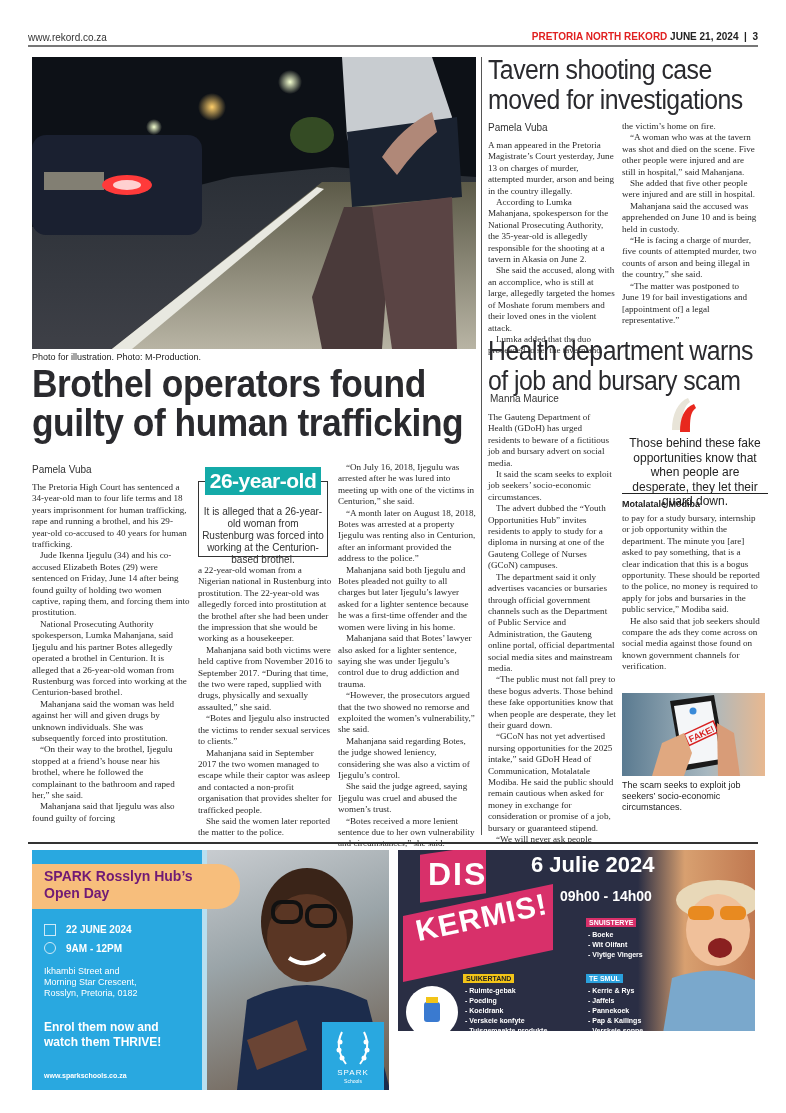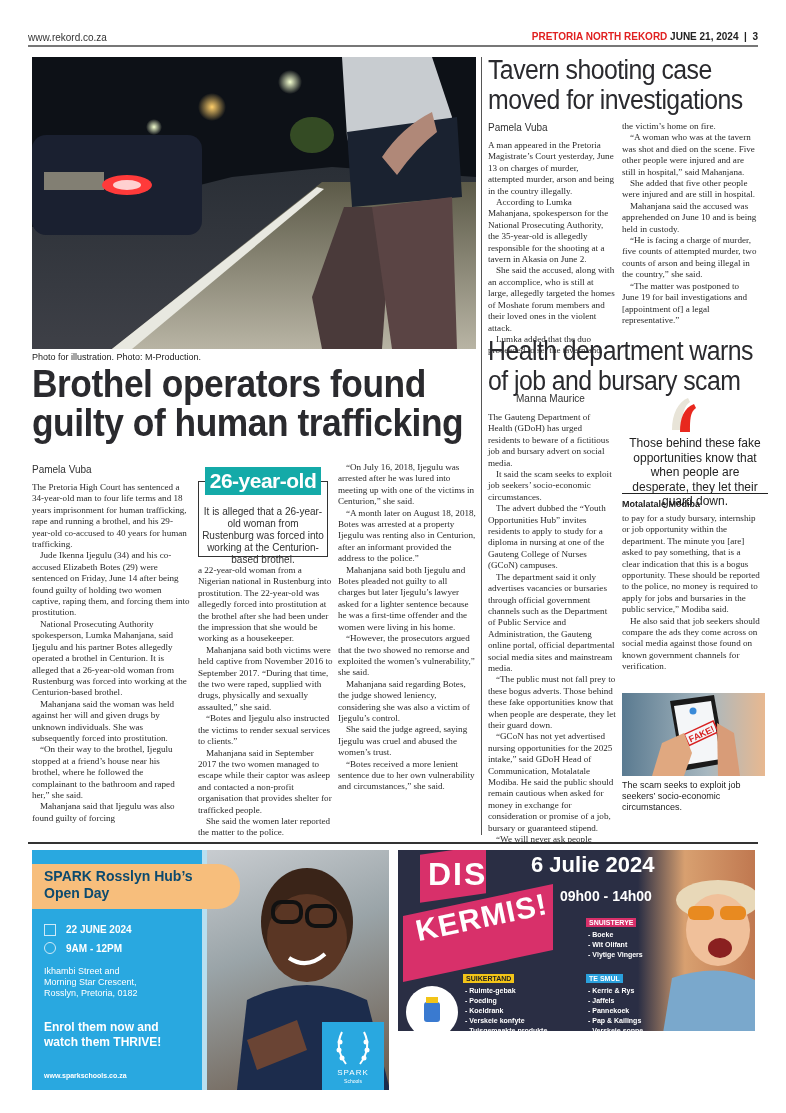--- a/index.html
+++ b/index.html
@@ -113,20 +113,21 @@
   <p>Mahanjana said both victims were held captive from November 2016 to September 2017. “During that time, the two were raped, supplied with drugs, physically and sexually assaulted,” she said.</p>
   <p>“Botes and Ijegulu also instructed the victims to render sexual services to clients.”</p>
   <p>Mahanjana said in September 2017 the two women managed to escape while their captor was asleep and contacted a non-profit organisation that provides shelter for trafficked people.</p>
   <p>She said the women later reported the matter to the police.</p>
 </div>
 
 <div class="abs body" style="left:338px;top:462px;width:138px">
   <p>“On July 16, 2018, Ijegulu was arrested after he was lured into meeting up with one of the victims in Centurion,” she said.</p>
   <p>“A month later on August 18, 2018, Botes was arrested at a property Ijegulu was renting also in Centurion, after an informant provided the address to the police.”</p>
   <p>Mahanjana said both Ijegulu and Botes pleaded not guilty to all charges but later Ijegulu’s lawyer asked for a lighter sentence because he was a first-time offender and the women were living in his home.</p>
+  <p>Mahanjana said that Botes’ lawyer also asked for a lighter sentence, saying she was under Ijegulu’s control due to drug addiction and trauma.</p>
   <p>“However, the prosecutors argued that the two showed no remorse and exploited the women’s vulnerability,” she said.</p>
   <p>Mahanjana said regarding Botes, the judge showed leniency, considering she was also a victim of Ijegulu’s control.</p>
   <p>She said the judge agreed, saying Ijegulu was cruel and abused the women’s trust.</p>
   <p>“Botes received a more lenient sentence due to her own vulnerability and circumstances,” she said.</p>
 </div>
 
 <div class="abs vrule" style="left:481px;top:57px;height:778px"></div>
 
 <div class="abs headline2">
   <div>Tavern shooting case</div>
@@ -145,21 +146,21 @@
   <p>She added that five other people were injured and are still in hospital.</p>
   <p>Mahanjana said the accused was apprehended on June 10 and is being held in custody.</p>
   <p>“He is facing a charge of murder, five counts of attempted murder, two counts of arson and being illegal in the country,” she said.</p>
   <p>“The matter was postponed to June 19 for bail investigations and [appointment of] a legal representative.”</p>
 </div>
 
 <div class="abs headline3">
   <div>Health department warns</div>
   <div>of job and bursary scam</div>
 </div>
-<div class="abs byline" style="left:516px;top:393px">Manna Maurice</div>
+<div class="abs byline" style="left:490px;top:393px">Manna Maurice</div>
 <div class="abs body" style="left:488px;top:412px;width:128px">
   <p class="first">The Gauteng Department of Health (GDoH) has urged residents to beware of a fictitious job and bursary advert on social media.</p>
   <p>It said the scam seeks to exploit job seekers’ socio-economic circumstances.</p>
   <p>The advert dubbed the “Youth Opportunities Hub” invites residents to apply to study for a diploma in nursing at one of the Gauteng College of Nurses (GCoN) campuses.</p>
   <p>The department said it only advertises vacancies or bursaries through official government channels such as the Department of Public Service and Administration, the Gauteng online portal, official departmental social media sites and mainstream media.</p>
   <p>“The public must not fall prey to these bogus adverts. Those behind these fake opportunities know that when people are desperate, they let their guard down.</p>
   <p>“GCoN has not yet advertised nursing opportunities for the 2025 intake,” said GDoH Head of Communication, Motalatale Modiba. He said the public should remain cautious when asked for money in exchange for consideration or promise of a job, bursary or guaranteed stipend.</p>
   <p>“We will never ask people</p>
 </div>
 
@@ -223,21 +224,21 @@
         <circle cx="17" cy="28" r="2.5" fill="#fff"></circle>
         <circle cx="20" cy="36" r="2.5" fill="#fff"></circle>
       <circle cx="44" cy="20" r="2.5" fill="#fff"></circle>
         <circle cx="45" cy="28" r="2.5" fill="#fff"></circle>
         <circle cx="42" cy="36" r="2.5" fill="#fff"></circle>
     </svg>
     <div class="abs" style="left:0;top:46px;width:62px;text-align:center;font-size:8px;letter-spacing:1px">SPARK</div>
     <div class="abs" style="left:0;top:56px;width:62px;text-align:center;font-size:5px">Schools</div>
   </div>
   <div class="abs" style="left:0;top:14px;width:208px;height:45px;background:#f7be7c;border-radius:0 22px 22px 0"></div>
-  <div class="abs" style="left:12px;top:18px;font:bold 14px/17px 'Liberation Sans',sans-serif;color:#0c4a6e">
+  <div class="abs" style="left:12px;top:18px;font:bold 14px/17px 'Liberation Sans',sans-serif;color:#701a75">
     <div>SPARK Rosslyn Hub’s</div>
     <div>Open Day</div>
   </div>
   <div class="abs" style="left:12px;top:74px;width:12px;height:12px;border:1px solid #cfe9f7"></div>
   <div class="abs" style="left:34px;top:74px;font:bold 10px 'Liberation Sans',sans-serif">22 JUNE 2024</div>
   <div class="abs" style="left:12px;top:92px;width:12px;height:12px;border:1px solid #cfe9f7;border-radius:50%"></div>
   <div class="abs" style="left:34px;top:93px;font:bold 10px 'Liberation Sans',sans-serif">9AM - 12PM</div>
   <div class="abs" style="left:12px;top:116px;font:9px/11px 'Liberation Sans',sans-serif">
     <div>Ikhambi Street and</div>
     <div>Morning Star Crescent,</div>

